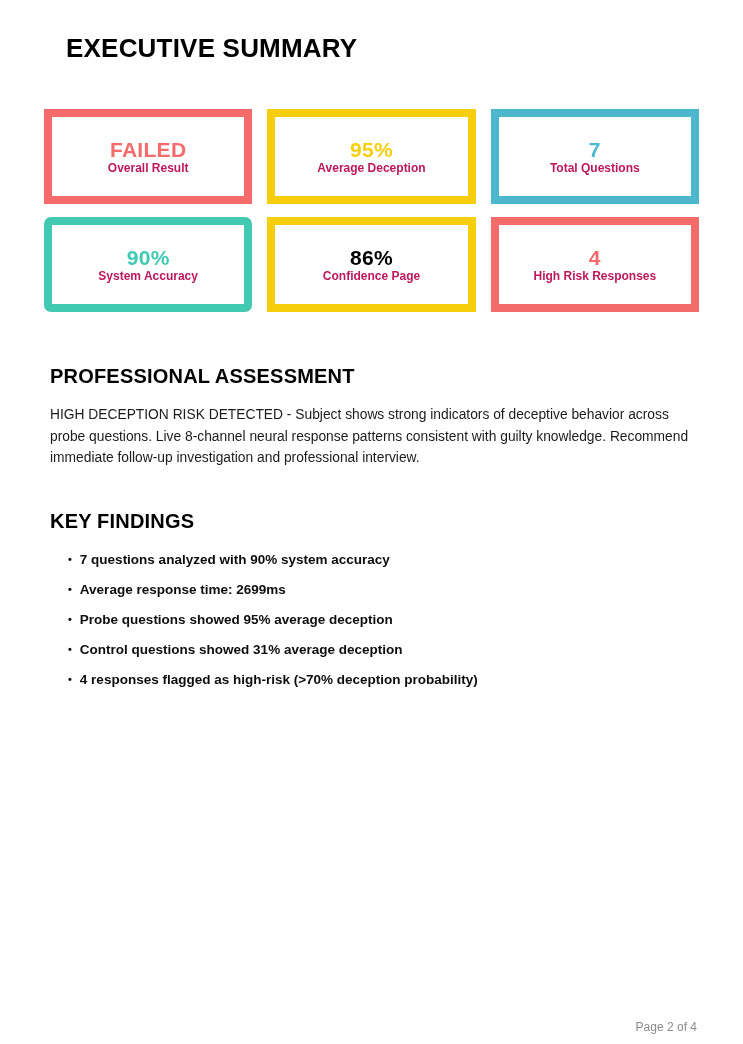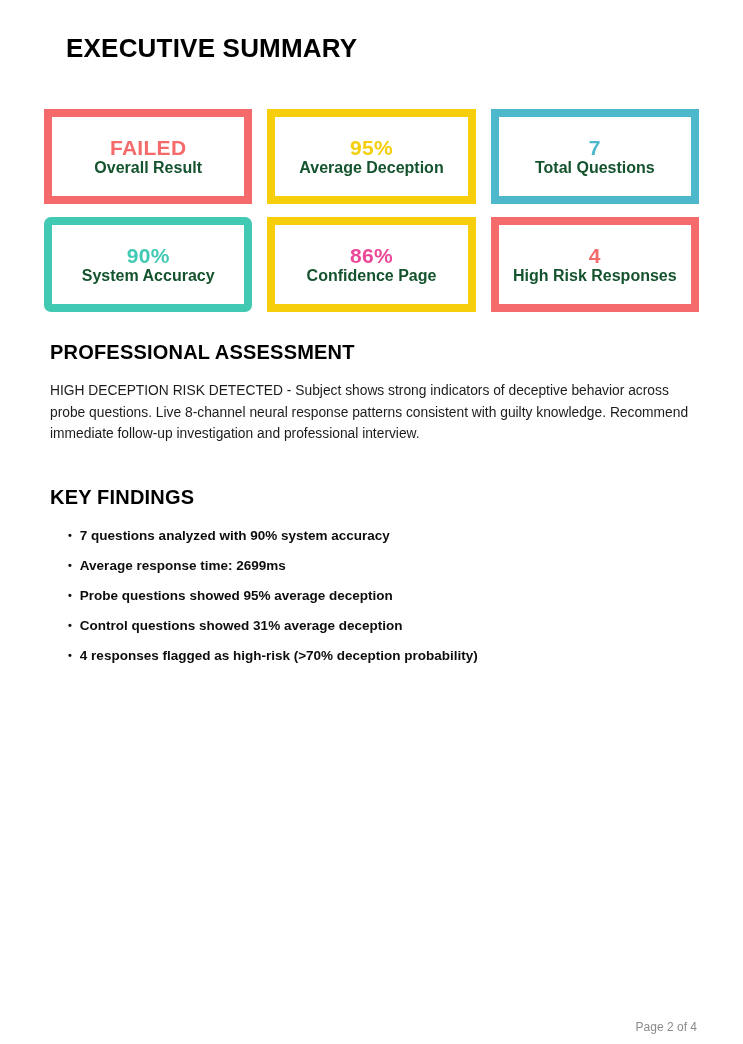--- a/index.html
+++ b/index.html
@@ -47,34 +47,34 @@
     justify-content: center;
     text-align: center;
   }
   .card-value {
     font-size: 21px;
     font-weight: 700;
     line-height: 22px;
     letter-spacing: 0.3px;
   }
   .card-label {
-    font-size: 16px;
+    font-size: 12px;
     font-weight: 700;
-    color: #14532d;
+    color: #be185d;
   }
   .section-heading {
     margin: 0;
     padding: 0 50px;
     font-size: 20px;
     line-height: 24px;
     font-weight: 700;
     color: #000000;
     letter-spacing: 0.2px;
   }
-  .pa-heading { margin-top: 28px; }
+  .pa-heading { margin-top: 52px; }
   .pa-body {
     margin: 16px 50px 0 50px;
     width: 643px;
     font-size: 13.8px;
     line-height: 21.5px;
     font-weight: 400;
     color: #1c1c1c;
   }
   .kf-heading { margin-top: 40px; }
   .kf-list {
@@ -129,21 +129,21 @@
       <div class="card-value" style="color: rgb(77, 184, 204);">7</div>
       <div class="card-label">Total Questions</div>
     </div>
 
     <div class="stat-card" style="border-color: rgb(65, 201, 180); border-radius: 7px;">
       <div class="card-value" style="color: rgb(65, 201, 180);">90%</div>
       <div class="card-label">System Accuracy</div>
     </div>
 
     <div class="stat-card" style="border-color: rgb(247, 206, 12);">
-      <div class="card-value" style="color: #ec4899;">86%</div>
+      <div class="card-value" style="color: #000000;">86%</div>
       <div class="card-label">Confidence Page</div>
     </div>
 
     <div class="stat-card" style="border-color: rgb(245, 107, 107);">
       <div class="card-value" style="color: rgb(245, 107, 107);">4</div>
       <div class="card-label">High Risk Responses</div>
     </div>
 
   </div>
 

